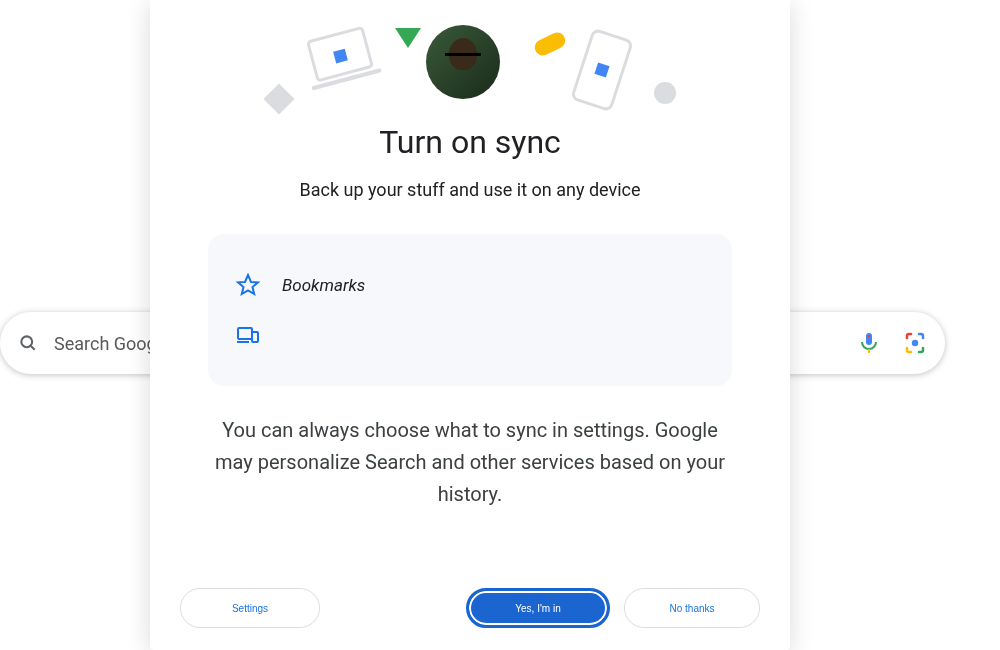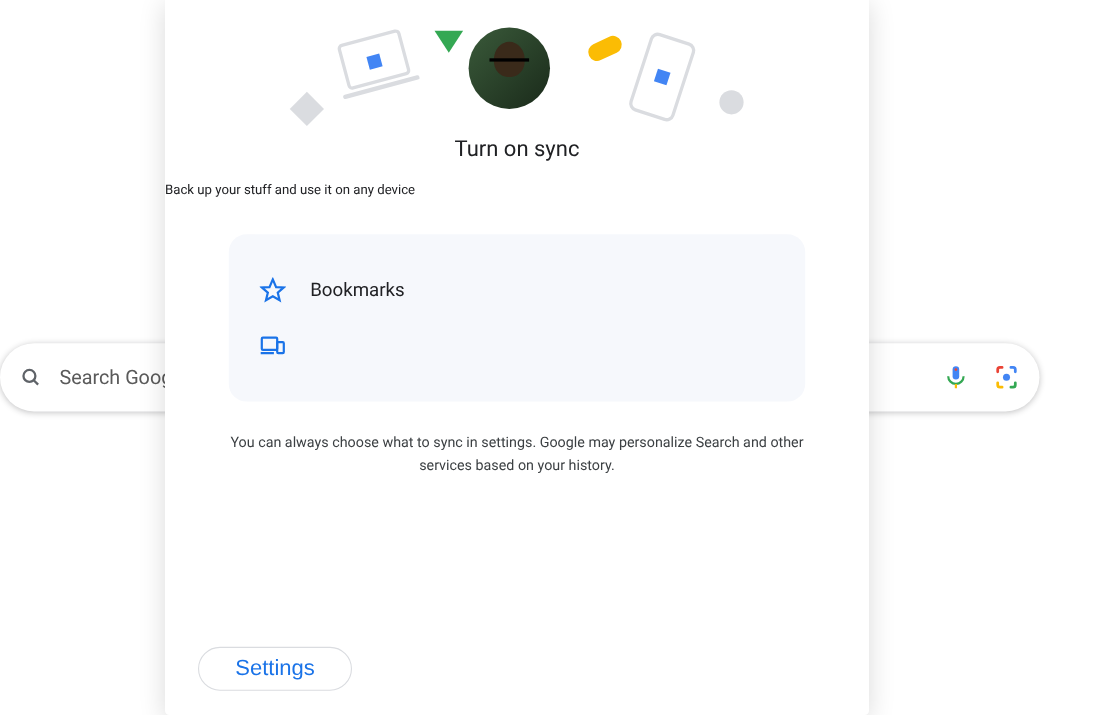--- a/index.html
+++ b/index.html
@@ -151,38 +151,39 @@
       left: 504px;
       top: 82px;
       width: 22px;
       height: 22px;
       background: #dadce0;
       border-radius: 50%;
     }
     
     .modal-title {
       text-align: center;
-      font-size: 20px;
+      font-size: 32px;
       font-weight: 400;
       color: #202124;
       margin-top: 8px;
     }
     
     .modal-subtitle {
-      text-align: left;
-      font-size: 12px;
+      text-align: center;
+      font-size: 18px;
       color: #202124;
       margin-top: 18px;
     }
     
     .features-box {
       margin: 34px 58px 0;
       background: #f6f8fc;
       border-radius: 16px;
       padding: 26px 28px;
+      font-style: italic;
     }
     
     .feature-item {
       display: flex;
       align-items: center;
       gap: 22px;
       padding: 13px 0;
     }
     .feature-icon {
       width: 24px;
@@ -190,40 +191,40 @@
       color: #1a73e8;
       flex-shrink: 0;
     }
     .feature-label {
       font-size: 17px;
       color: #202124;
     }
     
     .fine-print {
       text-align: center;
-      font-size: 13px;
+      font-size: 20px;
       color: #3c4043;
       margin: 28px 58px 0;
       line-height: 1.6;
     }
     
     .button-row {
       display: flex;
       justify-content: space-between;
       align-items: center;
       padding: 0 30px;
       margin-top: auto;
       margin-bottom: 22px;
       gap: 12px;
     }
     
     .btn {
       height: 40px;
       border-radius: 20px;
-      font-size: 20px;
+      font-size: 10px;
       font-weight: 500;
       padding: 0 24px;
       cursor: pointer;
       border: 1px solid #dadce0;
       background: #fff;
       color: #1a73e8;
     }
     
     .btn-settings {
       width: 140px;
@@ -310,15 +311,19 @@
         <line x1="1" y1="19" x2="13" y2="19"></line>
         <rect x="16" y="9" width="6" height="10" rx="1"></rect>
       </svg>
     </div>
   </div>
 
   <p class="fine-print">You can always choose what to sync in settings. Google may personalize Search and other services based on your history.</p>
 
   <div class="button-row">
     <button class="btn btn-settings">Settings</button>
+    <div class="right-group">
+      <button class="btn btn-primary">Yes, I'm in</button>
+      <button class="btn btn-no">No thanks</button>
+    </div>
   </div>
 
 </div>
 
 </body></html>

